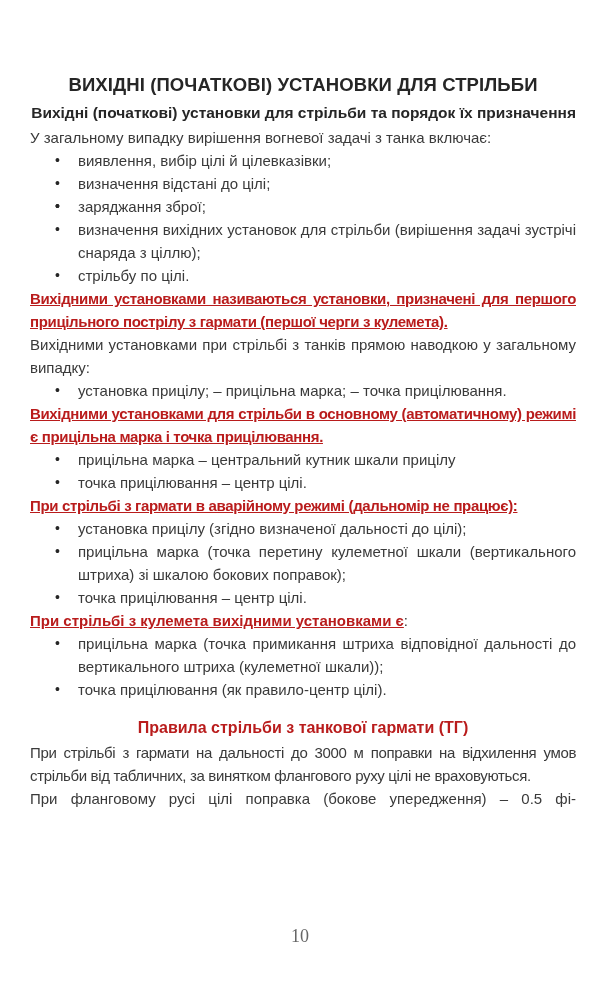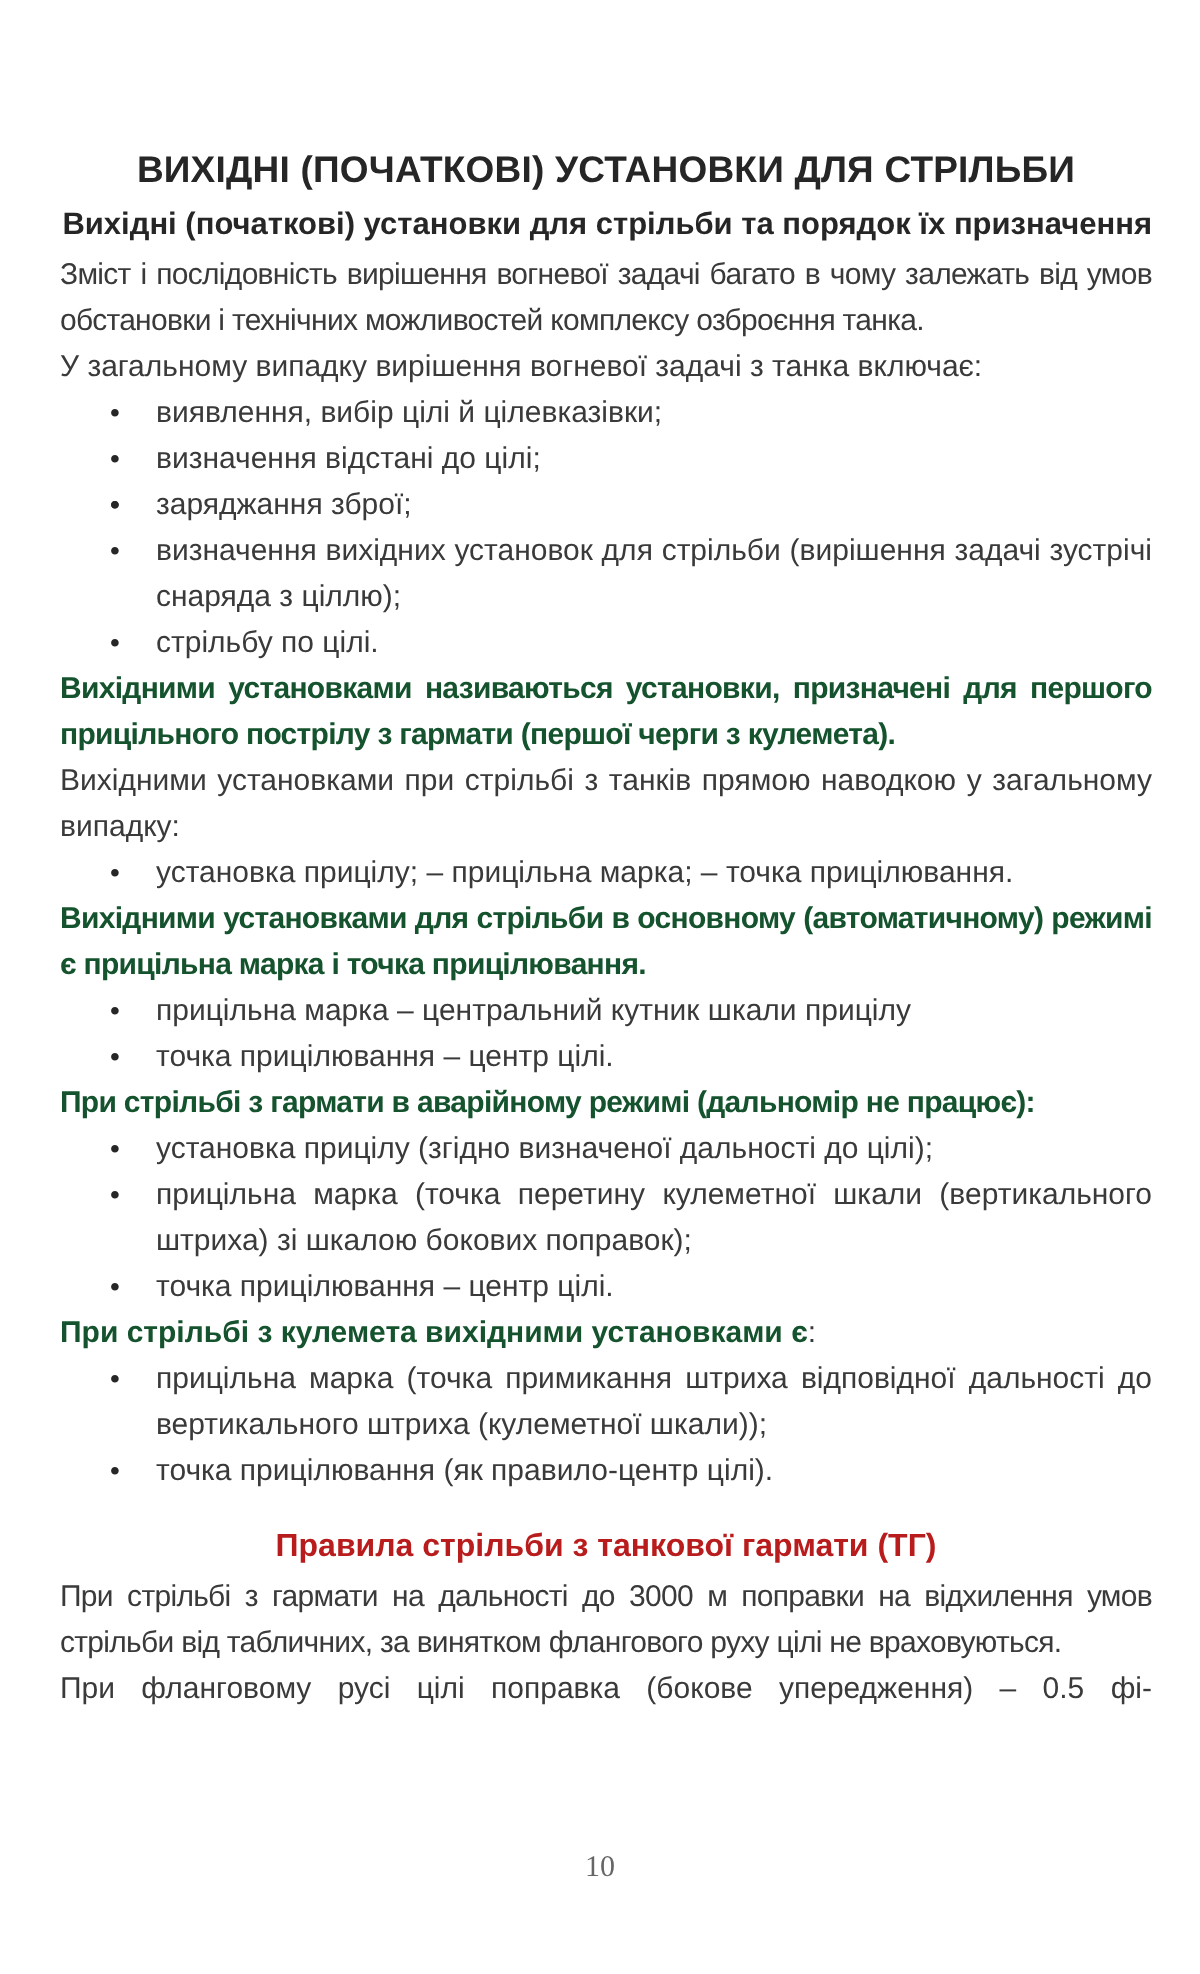--- a/index.html
+++ b/index.html
@@ -15,45 +15,44 @@
     line-height: 30px; letter-spacing: 0.1px;
   }
   .subtitle {
     text-align: right; font-weight: bold; font-size: 15.5px; color: #262626;
     line-height: 26px; margin-bottom: 0; white-space: nowrap;
   }
   p { margin: 0; font-size: 15px; line-height: 23px; }
   .justify { text-align: justify; }
   .nowrap { white-space: nowrap; }
   .uline {
-    font-weight: bold; color: #14532d;
+    font-weight: bold; text-decoration: underline; color: #b91c1c;
     font-size: 15px; line-height: 23px; text-align: justify;
   }
   ul { list-style: none; margin: 0; padding: 0; }
   li { position: relative; padding-left: 48px; font-size: 15px; line-height: 23px; text-align: justify; }
   li .bullet { position: absolute; left: 25px; top: 0; color: #262626; font-size: 14px; }
   .section-title {
     text-align: center; font-weight: bold; font-size: 16px; color: #b91c1c;
     line-height: 26px; margin-top: 14px;
   }
   .page-number {
     position: absolute; left: 0; width: 600px; top: 926px; text-align: center;
-    font-family: "Liberation Serif", "DejaVu Serif", serif; font-size: 15px; color: #666;
+    font-family: "Liberation Serif", "DejaVu Serif", serif; font-size: 18px; color: #666;
   }
   .tight { letter-spacing: -0.35px; }
 </style>
 </head>
 <body>
 
 <div class="page">
   <div class="content">
     <div class="title">ВИХІДНІ (ПОЧАТКОВІ) УСТАНОВКИ ДЛЯ СТРІЛЬБИ</div>
     <div class="subtitle">Вихідні (початкові) установки для стрільби та порядок їх призначення</div>
 
-    <p class="justify tight">Зміст і послідовність вирішення вогневої задачі багато в чому залежать від умов обстановки і технічних можливостей комплексу озброєння танка.</p>
     <p class="nowrap">У загальному випадку вирішення вогневої задачі з танка включає:</p>
 
     <ul>
       <li><span class="bullet">•</span><span>виявлення, вибір цілі й цілевказівки;</span></li>
       <li><span class="bullet">•</span><span>визначення відстані до цілі;</span></li>
       <li><span class="bullet">•</span></li>
       <li><span class="bullet">•</span><span>заряджання зброї;</span></li>
       <li><span class="bullet">•</span><span>визначення вихідних установок для стрільби (вирішення задачі зустрічі снаряда з ціллю);</span></li>
       <li><span class="bullet">•</span><span>стрільбу по цілі.</span></li>
     </ul>

